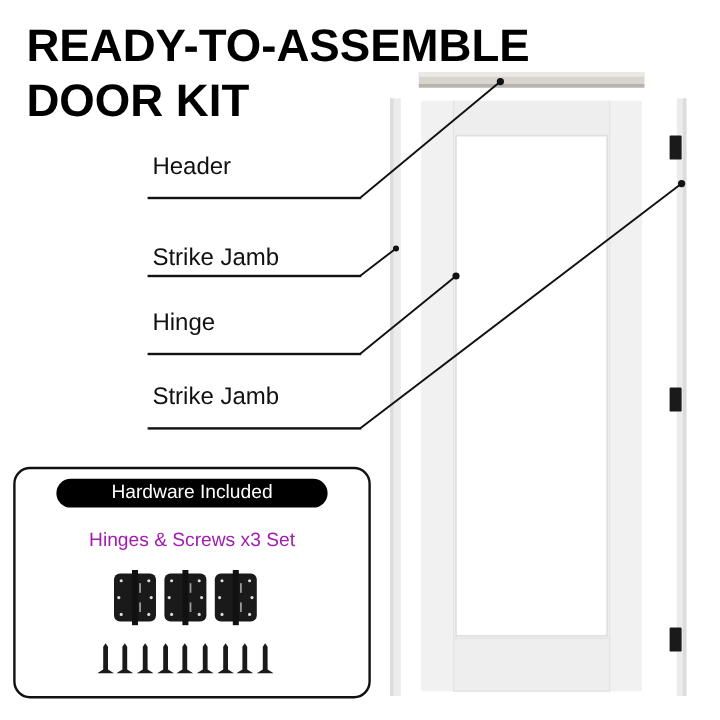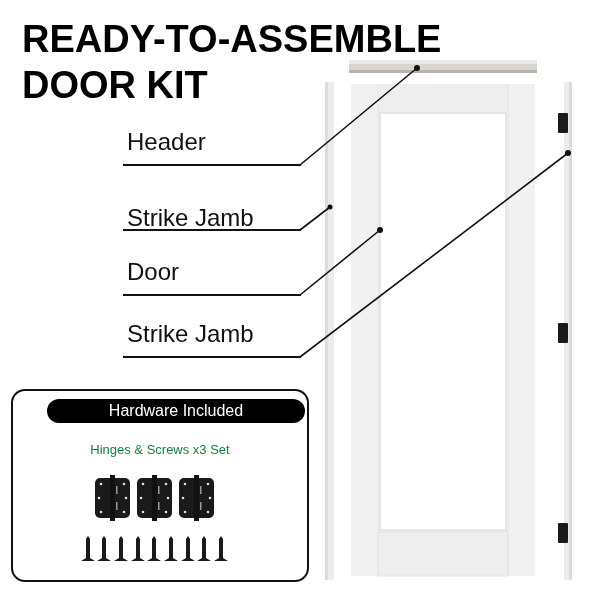--- a/index.html
+++ b/index.html
@@ -1,23 +1,23 @@
 <!DOCTYPE html>
 <html><head>
 <meta charset="utf-8">
 <style>
   html, body { margin:0; padding:0; background:#ffffff; }
   body { width:600px; height:600px; position:relative; overflow:hidden; font-family:"Liberation Sans", sans-serif; }
   .title { position:absolute; left:22px; top:16px; font-weight:bold; font-size:38px; line-height:46px; color:#000; letter-spacing:0px; }
-  .label { position:absolute; left:127px; font-size:24px; color:#111; }
+  .label { position:absolute; left:127px; font-size:20px; color:#111; }
   .uline { position:absolute; left:123px; height:2px; background:#111; }
   svg.art { position:absolute; left:0; top:0; }
   .hw-box { position:absolute; left:11px; top:389px; width:298px; height:193px; border:2px solid #111; border-radius:14px; box-sizing:border-box; background:#fff; }
-  .hw-pill { position:absolute; left:47px; top:399px; width:258px; height:24px; background:#000; border-radius:12px; color:#fff; font-size:16px; text-align:center; line-height:24px; }
-  .hw-sub { position:absolute; left:0; width:320px; top:442px; text-align:center; font-size:13px; color:#15803d; }
+  .hw-pill { position:absolute; left:47px; top:399px; width:226px; height:24px; background:#000; border-radius:12px; color:#fff; font-size:16px; text-align:center; line-height:24px; }
+  .hw-sub { position:absolute; left:0; width:320px; top:442px; text-align:center; font-size:16px; color:#a21caf; }
 </style>
 </head>
 <body>
 
 <div class="title">
   <div>READY-TO-ASSEMBLE</div>
   <div>DOOR KIT</div>
 </div>
 
 <svg class="art" width="600" height="600" viewBox="0 0 600 600">
@@ -61,21 +61,21 @@
     <circle cx="330" cy="207" r="2.5"></circle>
     <circle cx="380" cy="230" r="3"></circle>
     <circle cx="568" cy="153" r="3"></circle>
   </g>
 </svg>
 
 <div class="label" style="top:128px">Header</div>
 <div class="uline" style="top:164px; width:178px"></div>
 <div class="label" style="top:204px">Strike Jamb</div>
 <div class="uline" style="top:229px; width:178px"></div>
-<div class="label" style="top:258px">Door</div>
+<div class="label" style="top:258px">Hinge</div>
 <div class="uline" style="top:294px; width:178px"></div>
 <div class="label" style="top:320px">Strike Jamb</div>
 <div class="uline" style="top:356px; width:178px"></div>
 
 <div class="hw-box"></div>
 <div class="hw-pill">Hardware Included</div>
 <div class="hw-sub">Hinges &amp; Screws x3 Set</div>
 
 <svg class="art" width="600" height="600" viewBox="0 0 600 600">
 

